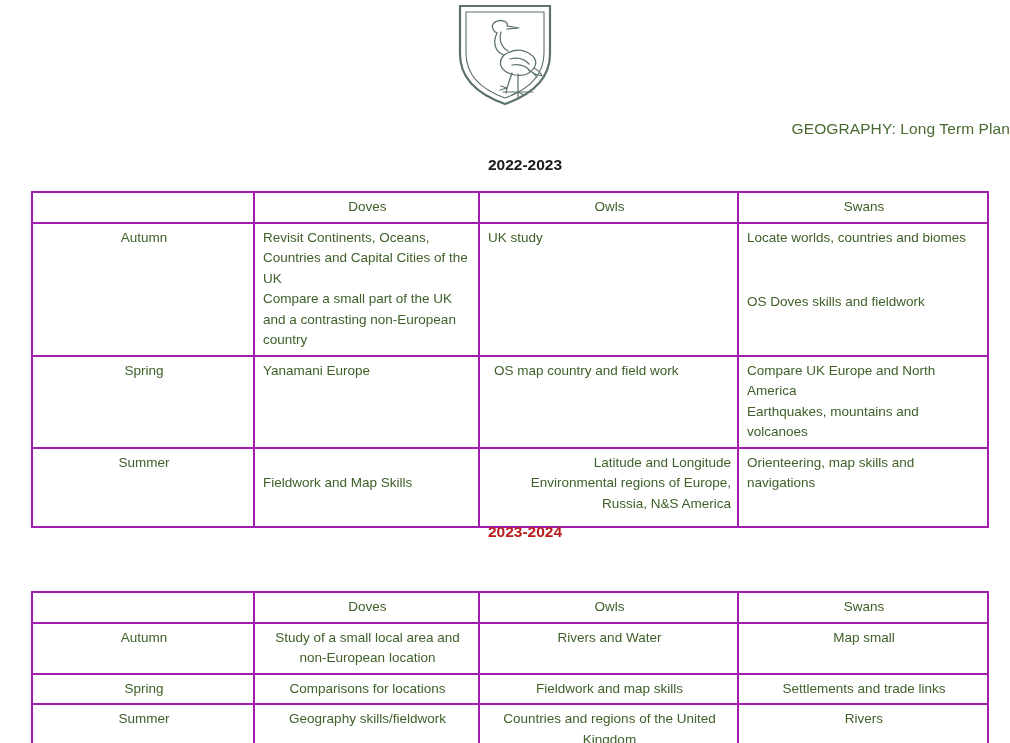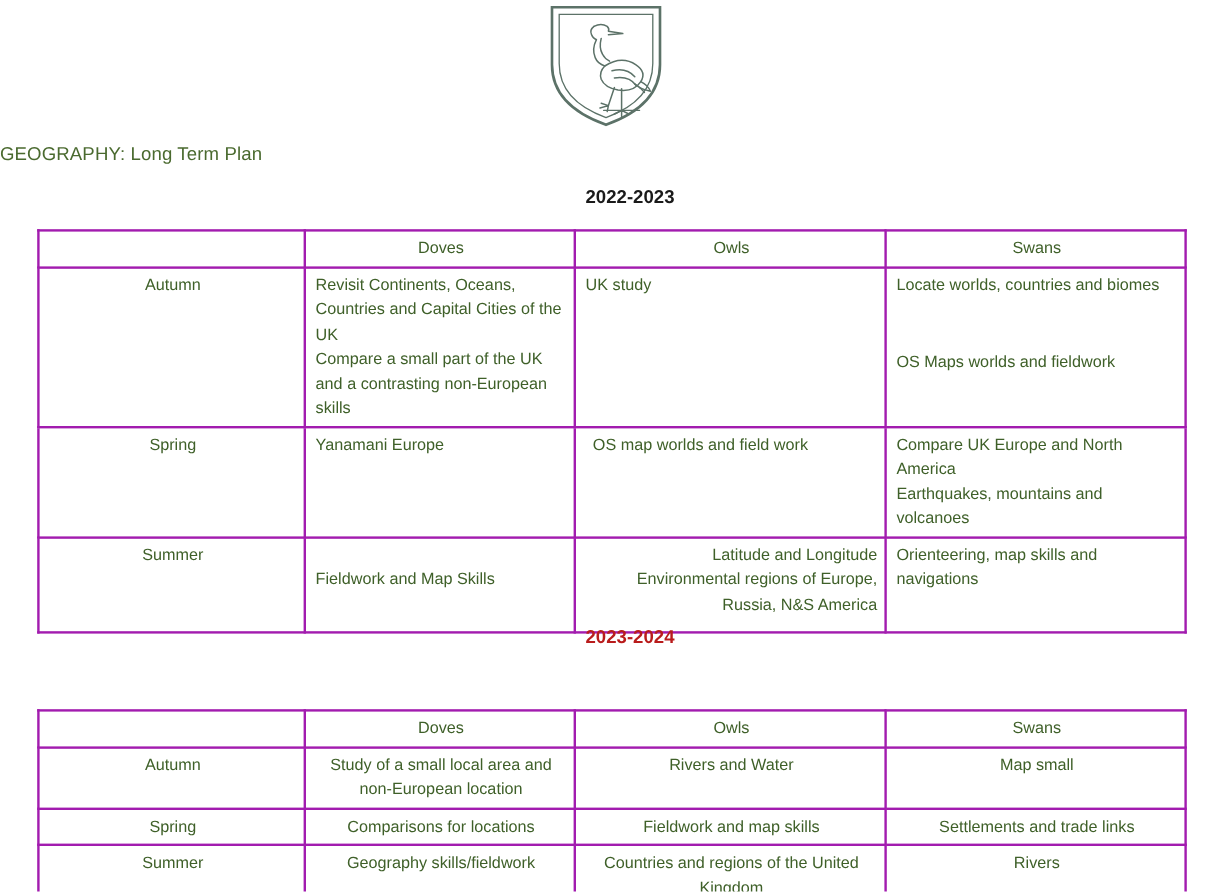--- a/index.html
+++ b/index.html
@@ -34,21 +34,21 @@
   .crest {
     display: block;
   }
 
   
   .doc-title {
     position: absolute;
     left: 0;
     top: 120px;
     width: 1010px;
-    text-align: left;
+    text-align: right;
     font-size: 15.5px;
     color: #4a6a2f;
     letter-spacing: 0.1px;
   }
   .year-title {
     position: absolute;
     left: 0;
     width: 1010px;
     text-align: center;
     font-size: 15.5px;
@@ -172,32 +172,32 @@
         <td></td>
         <td>Doves</td>
         <td>Owls</td>
         <td>Swans</td>
       </tr>
     </thead>
     <tbody>
       <tr class="r-autumn">
         <td class="term-cell">Autumn</td>
         <td class="cell-lines">Revisit Continents, Oceans, Countries and Capital Cities of the UK
-Compare a small part of the UK and a contrasting non-European skills</td>
+Compare a small part of the UK and a contrasting non-European country</td>
         <td class="cell-lines">UK study</td>
         <td>
           <span class="cell-lines">Locate worlds, countries and biomes</span>
           <span class="spacer-lines"></span>
-          <span class="cell-lines"> OS Maps worlds and fieldwork</span>
+          <span class="cell-lines"> OS Doves skills and fieldwork</span>
         </td>
       </tr>
       <tr class="r-spring">
         <td class="term-cell">Spring</td>
         <td class="cell-lines">Yanamani Europe</td>
-        <td class="cell-lines" style="padding-left:14px;">OS map worlds and field work</td>
+        <td class="cell-lines" style="padding-left:14px;">OS map country and field work</td>
         <td class="cell-lines">Compare UK Europe and North America
 Earthquakes, mountains and volcanoes</td>
       </tr>
       <tr class="r-summer">
         <td class="term-cell">Summer</td>
         <td>
           <span class="pad-top-one"></span>
           <span class="cell-lines">Fieldwork and Map Skills</span>
         </td>
         <td class="cell-lines" style="padding-left:11px;text-align:right;">Latitude and Longitude

